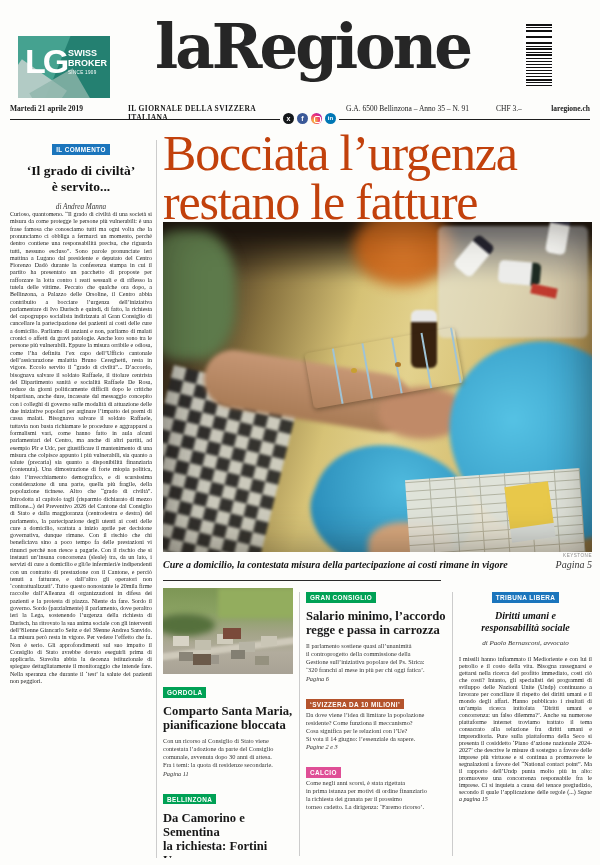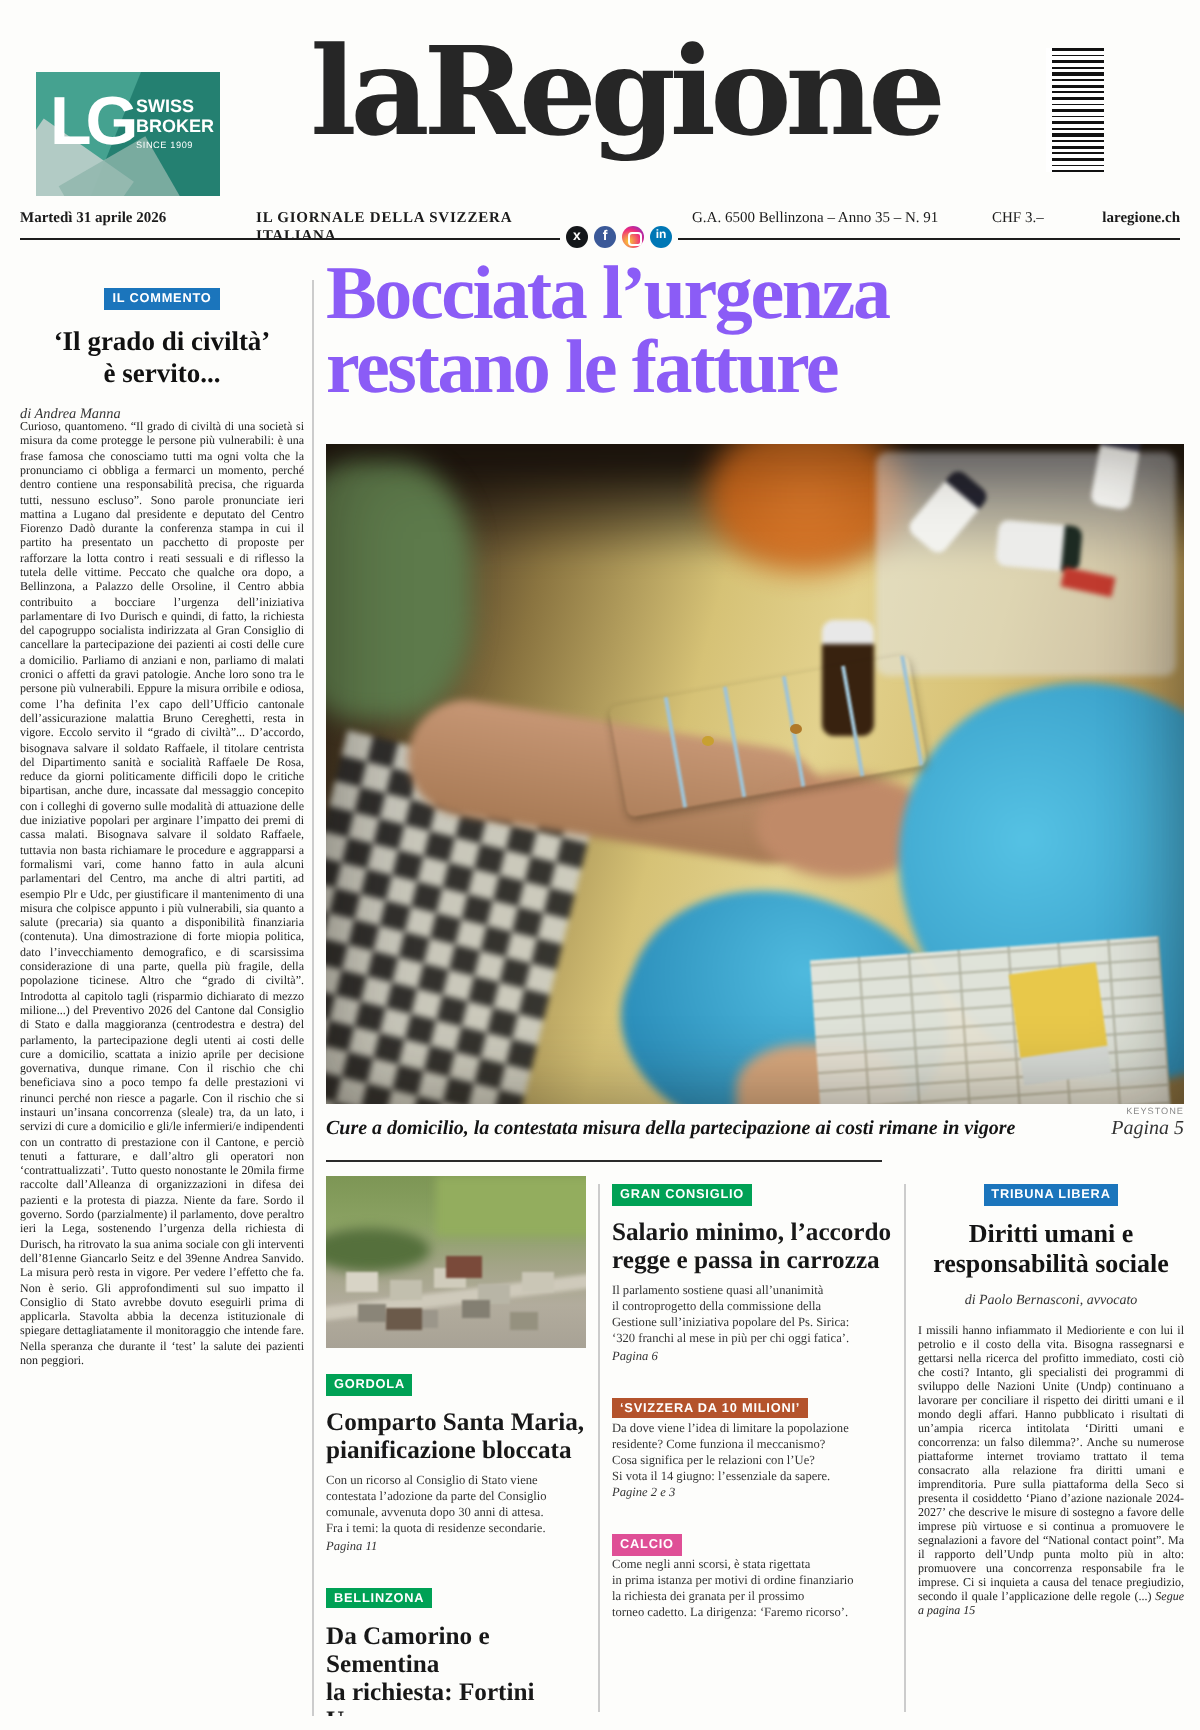--- a/index.html
+++ b/index.html
@@ -58,28 +58,28 @@
   .soc.in { background:#0077b5; font-size:6px; }
   
   .ccol { position:absolute; left:10px; top:138px; width:142px; height:722px; overflow:hidden; }
   .lbl { display:inline-block; padding:2px 4px 1.5px; color:#fff;
     font-family:"Liberation Sans",sans-serif; font-weight:bold; font-size:6.4px; letter-spacing:.4px; }
   .lbl-blue { background:#1b75bc; } .lbl-green { background:#00a155; }
   .lbl-rust { background:#b4532c; } .lbl-pink { background:#df4f96; }
   .ccol .labelwrap { text-align:center; }
   .ccol h2 { font-size:13.5px; line-height:1.15; text-align:center; margin-top:7px;
     white-space:pre-line; font-weight:bold; color:#111;}
-  .ccol .by { text-align:left; font-style:italic; font-size:7.2px; margin:9px 0 0; color:#333;}
+  .ccol .by { text-align:center; font-style:italic; font-size:7.2px; margin:9px 0 0; color:#333;}
   .ccol .body { font-size:6px; line-height:7.3px; text-align:justify; color:#222;
     hyphens:auto; }
   .vdiv-main { position:absolute; left:156px; top:140px; height:718px; width:1px; background:#cccccc; }
   
   .lead-h { position:absolute; left:163px; top:129px; width:436px;
-    font-size:38px; font-weight:bold; line-height:.98; letter-spacing:-1.2px;
-    white-space:pre-line; color:#8b5cf6;}
+    font-size:50px; font-weight:normal; line-height:.98; letter-spacing:-1.2px;
+    white-space:pre-line; color:#c2410c;}
   .photo { position:absolute; left:163px; top:222px; width:429px; height:330px; overflow:hidden;
     background:linear-gradient(105deg,#2e2418 0%,#4a3a24 12%,#8a7440 24%,#d6c276 42%,#e3d28e 55%,#d8c276 70%,#b89a58 85%,#8a7040 100%); }
   .photo > div { position:absolute; }
   .ph-darktop { left:-10px; top:-12px; width:460px; height:72px;
     background:linear-gradient(180deg,#1d150e 30%,rgba(30,20,12,0)); filter:blur(5px); }
   .ph-orange { left:190px; top:-14px; width:100px; height:78px; border-radius:50%;
     background:radial-gradient(circle,#e07828,#c96418 70%,transparent); filter:blur(7px); opacity:.9;}
   .ph-shoulder { left:-22px; top:8px; width:95px; height:130px; border-radius:40%;
     background:#5d7a4b; filter:blur(6px); }
   .ph-box { left:275px; top:4px; width:150px; height:112px; border-radius:6px;
@@ -141,22 +141,22 @@
   .gphoto { width:130px; height:86px; margin-bottom:7px; overflow:hidden; position:relative;
     background:linear-gradient(180deg,#7d9655 0%,#8ba263 28%,#a3a487 52%,#b2ac9d 75%,#a8a295 100%);}
   .gphoto > div { position:absolute; }
   .gp-field { left:55px; top:0; width:80px; height:30px; background:#93ad5e; filter:blur(2px);}
   .gp-trees { left:-8px; top:26px; width:60px; height:22px; border-radius:50%; background:#55703c; filter:blur(3px);}
   .gp-b1 { left:10px; top:48px; width:16px; height:10px; background:#d8d4c6; box-shadow:22px 4px #c2bfae, 44px -2px #d0ccbc, 66px 6px #b8b5a6, 88px 0 #cac6b6; filter:blur(.5px);}
   .gp-b2 { left:16px; top:64px; width:14px; height:9px; background:#8a8578; box-shadow:26px 3px #9b968a, 52px -2px #837f72, 76px 4px #95917f; filter:blur(.5px);}
   .gp-road { left:-10px; top:56px; width:170px; height:7px; background:#cfcabb; transform:rotate(-7deg); filter:blur(1px);}
   .gp-roof { left:60px; top:40px; width:18px; height:11px; background:#7a4a3a; filter:blur(.6px); box-shadow:-30px 26px #6b5a4a;}
   .tl-head { text-align:center; }
-  .colC h3 { font-size:13px; line-height:1.15; font-weight:bold; text-align:center;
-    white-space:pre-line; margin:6px 0 6px; color:#141414;}
+  .colC h3 { font-size:10px; line-height:1.15; font-weight:bold; text-align:center;
+    white-space:pre-line; margin:6px 0 6px; color:#141414;font-style:italic;}
   .colC .by { text-align:center; font-style:italic; font-size:7px; color:#333; margin-bottom:9px;}
   .colC .tbody { font-size:6px; line-height:7px; text-align:justify; color:#222;}
   .colC .cont { font-style:italic; }
 </style>
 </head>
 <body>
 
 <div class="page">
 
   <div class="logo">
@@ -168,21 +168,21 @@
       <span>SWISS</span><br>
       <span>BROKER</span>
       <span class="ls">SINCE 1909</span>
     </div>
   </div>
 
   <div class="masthead">laRegione</div>
   <div class="barcode"></div>
 
   <div class="hmeta">
-    <span class="date">Martedì 31 aprile 2026</span>
+    <span class="date">Martedì 21 aprile 2019</span>
     <span class="tag">IL GIORNALE DELLA SVIZZERA ITALIANA</span>
     <span class="spacer"></span>
     <span class="issue">G.A. 6500 Bellinzona – Anno 35 – N. 91</span>
     <span class="price">CHF 3.–</span>
     <span class="site">laregione.ch</span>
   </div>
   <div class="hrule"></div>
   <div class="socials">
     <span class="soc x">x</span>
     <span class="soc fb">f</span>

